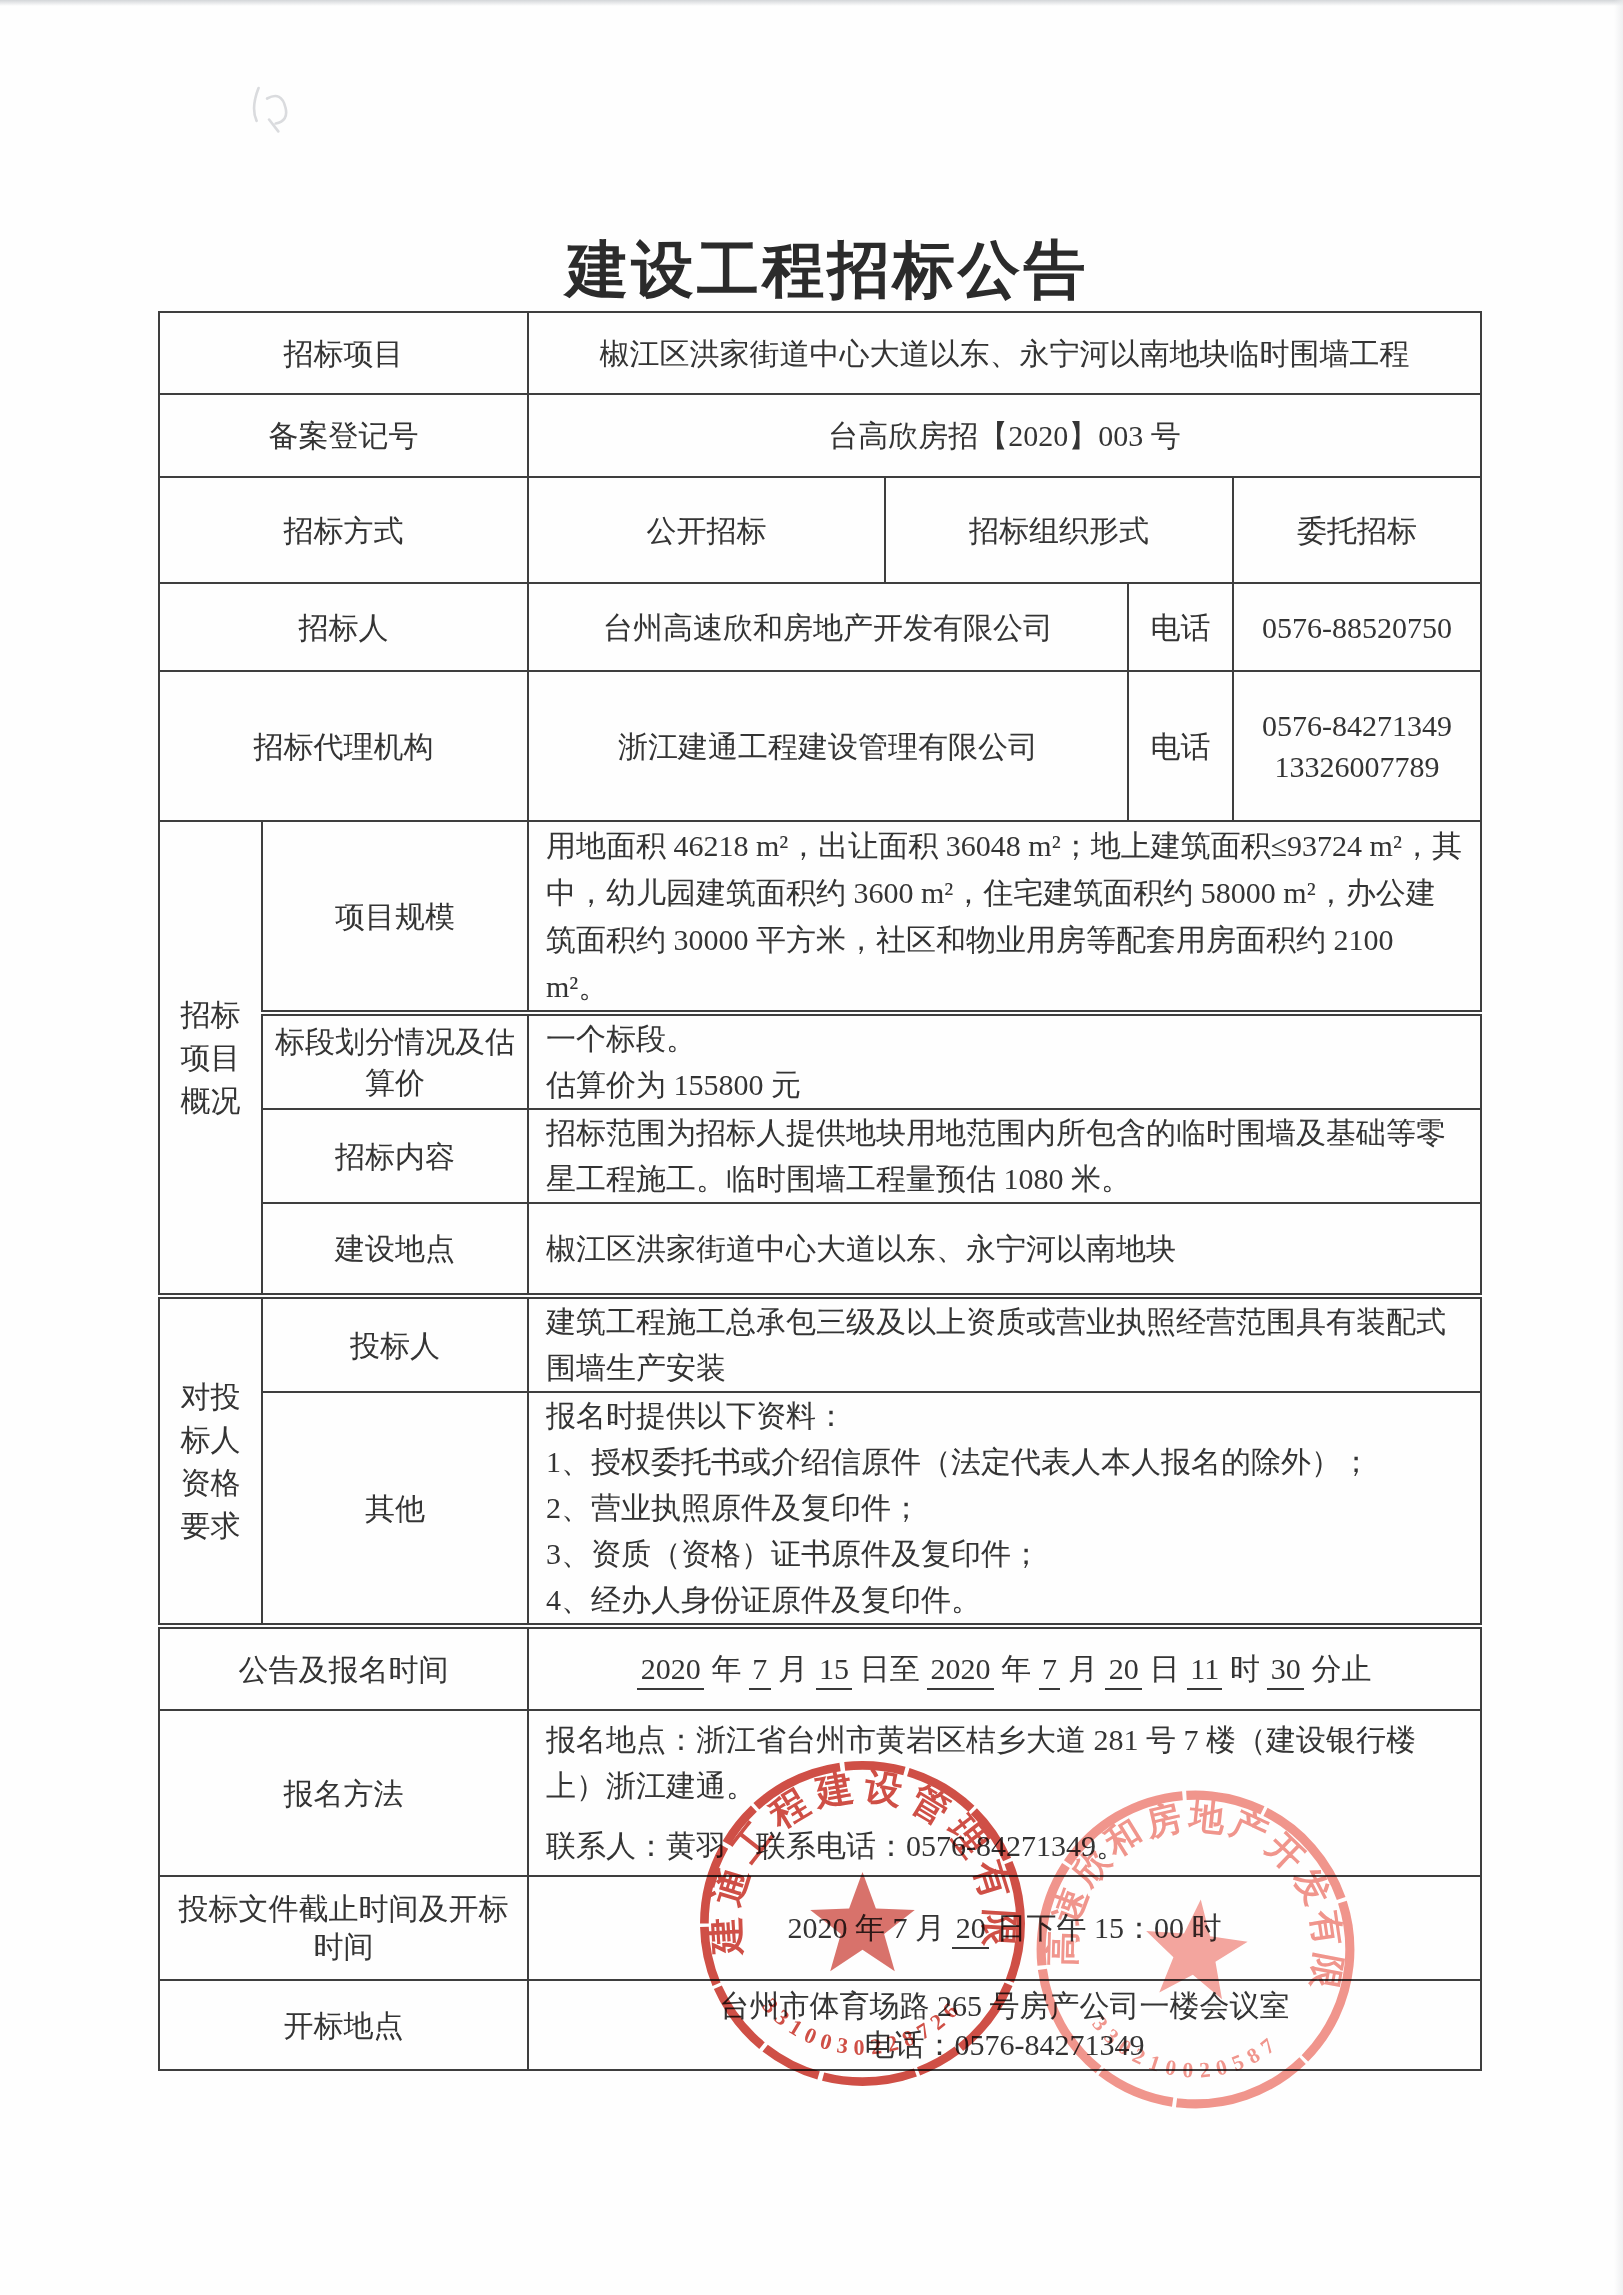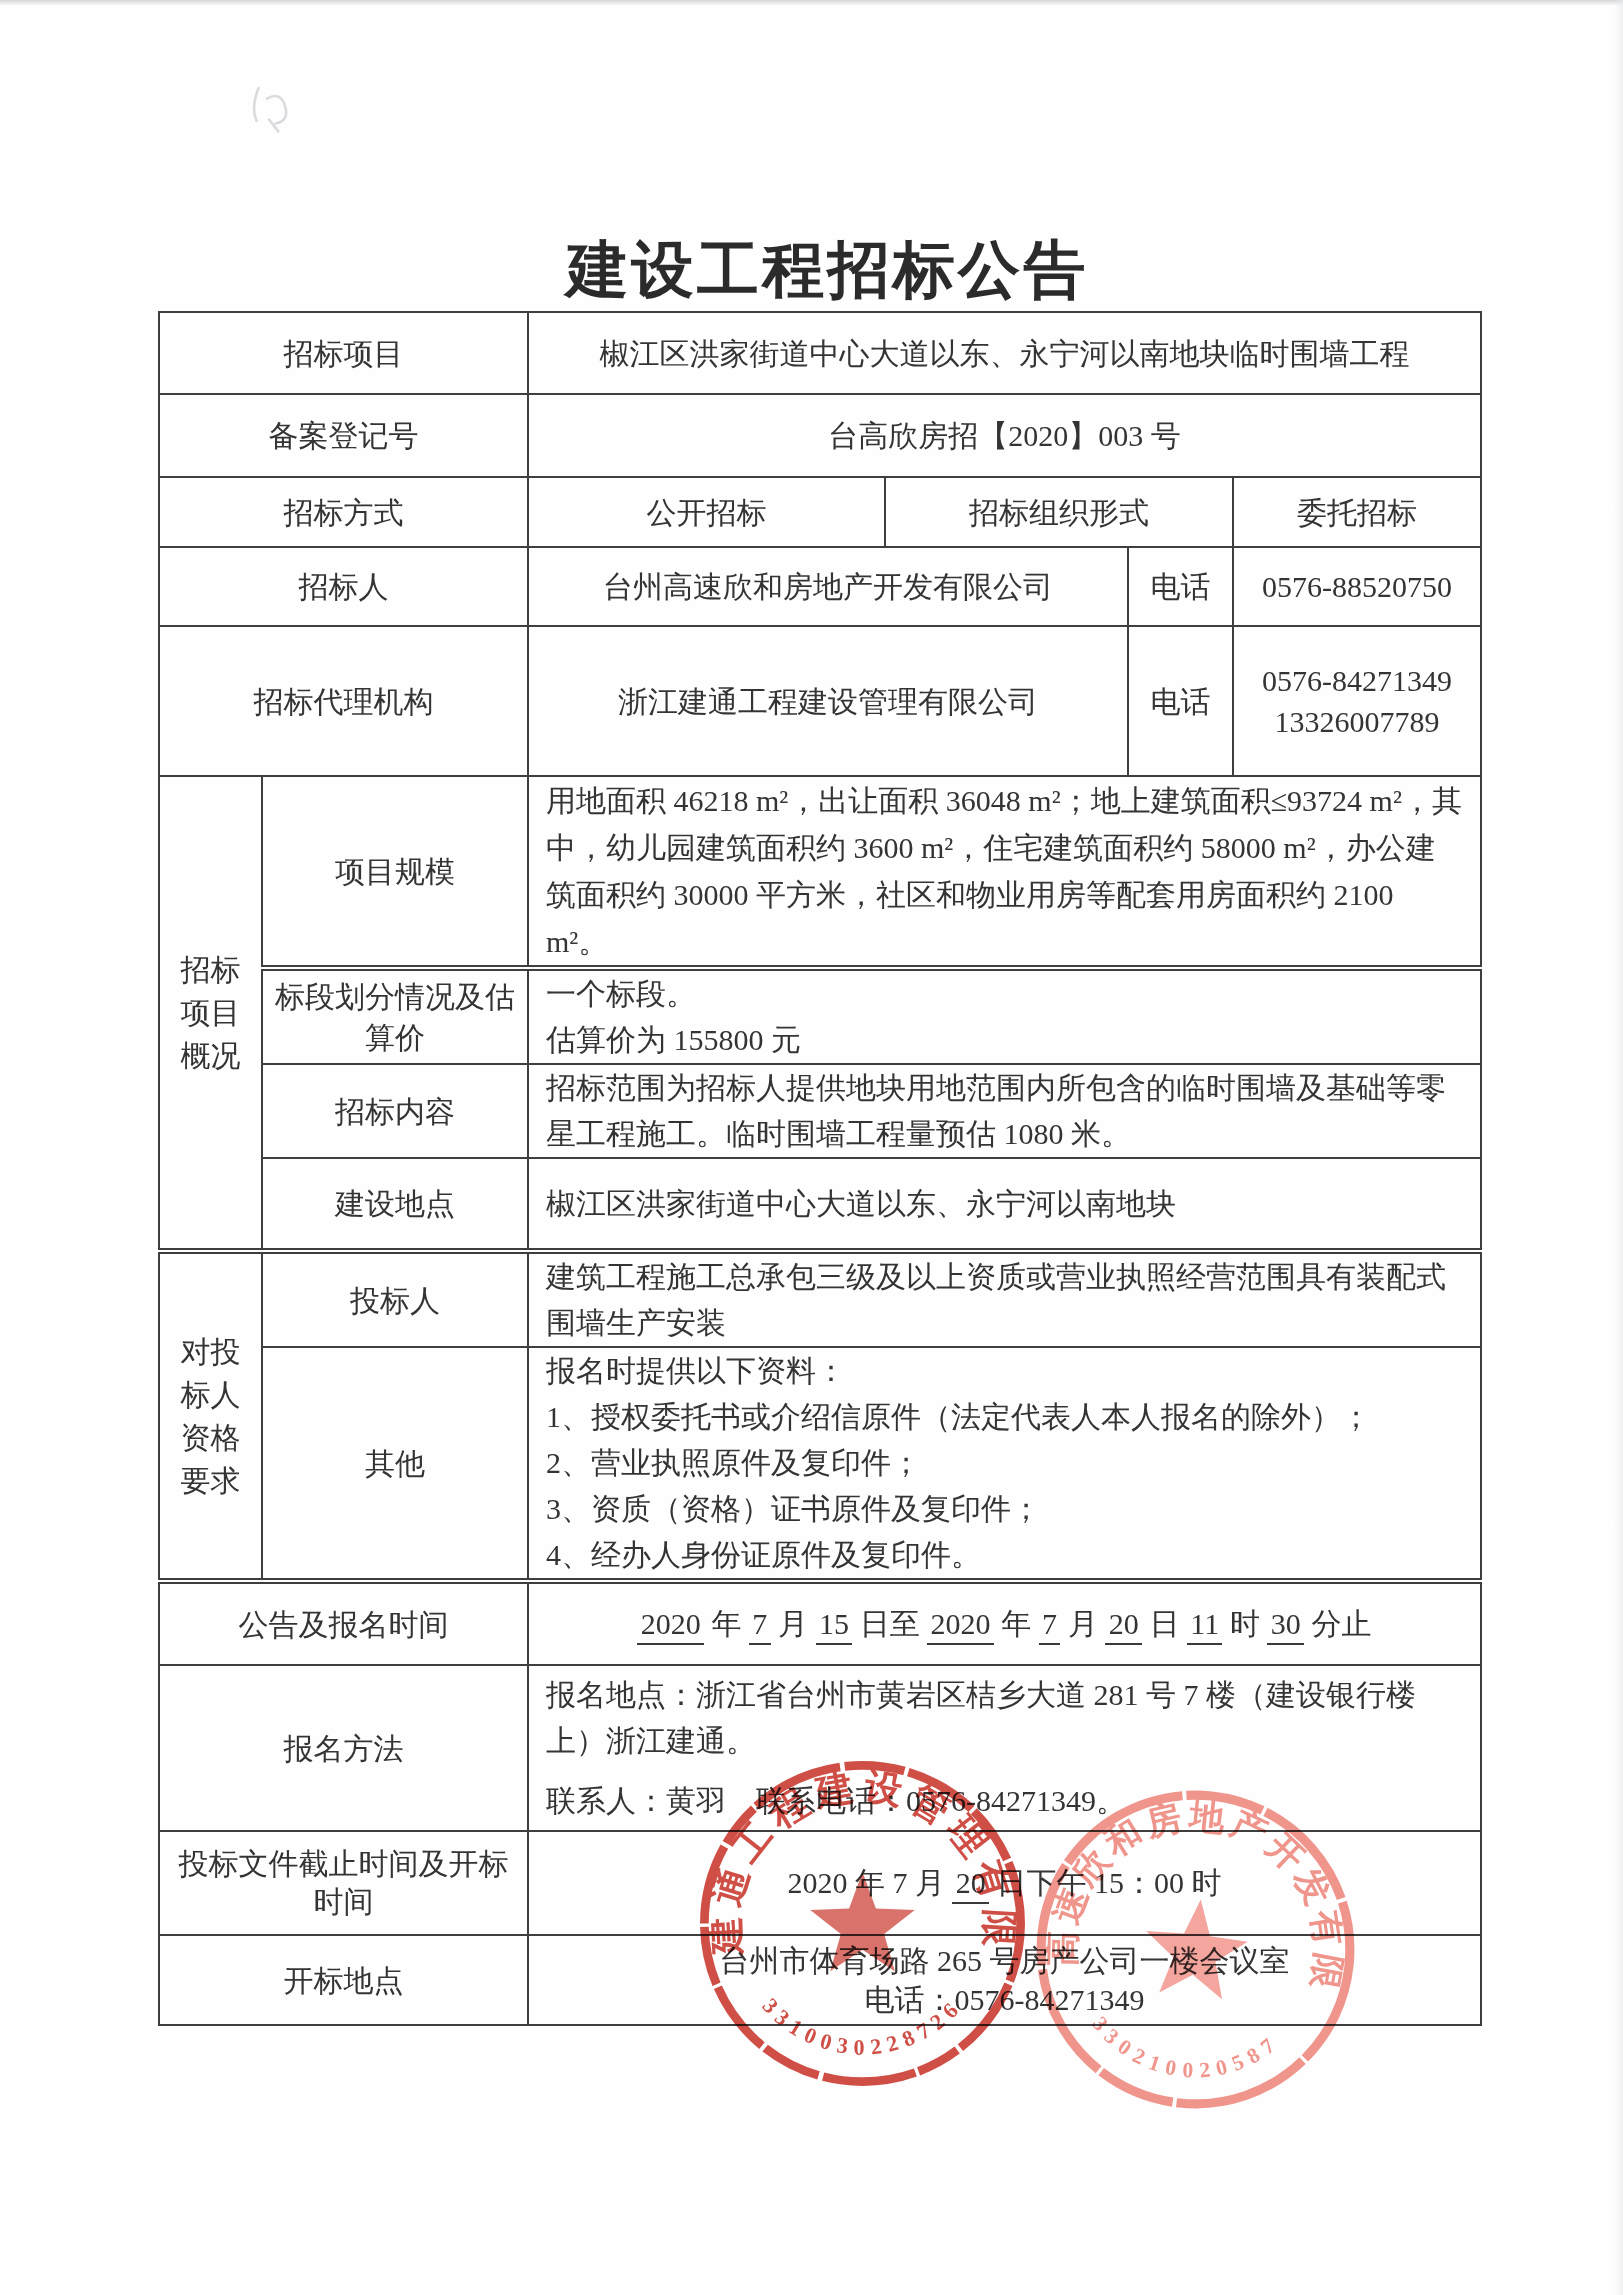--- a/index.html
+++ b/index.html
@@ -69,28 +69,28 @@
         <tr style="height:82px">
       <td class="lab" colspan="2">招标项目</td>
       <td class="ctr" colspan="4">椒江区洪家街道中心大道以东、永宁河以南地块临时围墙工程</td>
     </tr>
 
     <tr style="height:83px">
       <td class="lab" colspan="2">备案登记号</td>
       <td class="ctr" colspan="4">台高欣房招【2020】003 号</td>
     </tr>
 
-    <tr style="height:70px">
+    <tr style="height:106px">
       <td class="lab" colspan="2">招标方式</td>
       <td class="ctr">公开招标</td>
       <td class="lab" colspan="2">招标组织形式</td>
       <td class="ctr">委托招标</td>
     </tr>
 
-    <tr style="height:79px">
+    <tr style="height:88px">
       <td class="lab" colspan="2">招标人</td>
       <td class="ctr" colspan="2">台州高速欣和房地产开发有限公司</td>
       <td class="lab">电话</td>
       <td class="ctr">0576-88520750</td>
     </tr>
 
     <tr style="height:150px">
       <td class="lab" colspan="2">招标代理机构</td>
       <td class="ctr" colspan="2">浙江建通工程建设管理有限公司</td>
       <td class="lab">电话</td>

